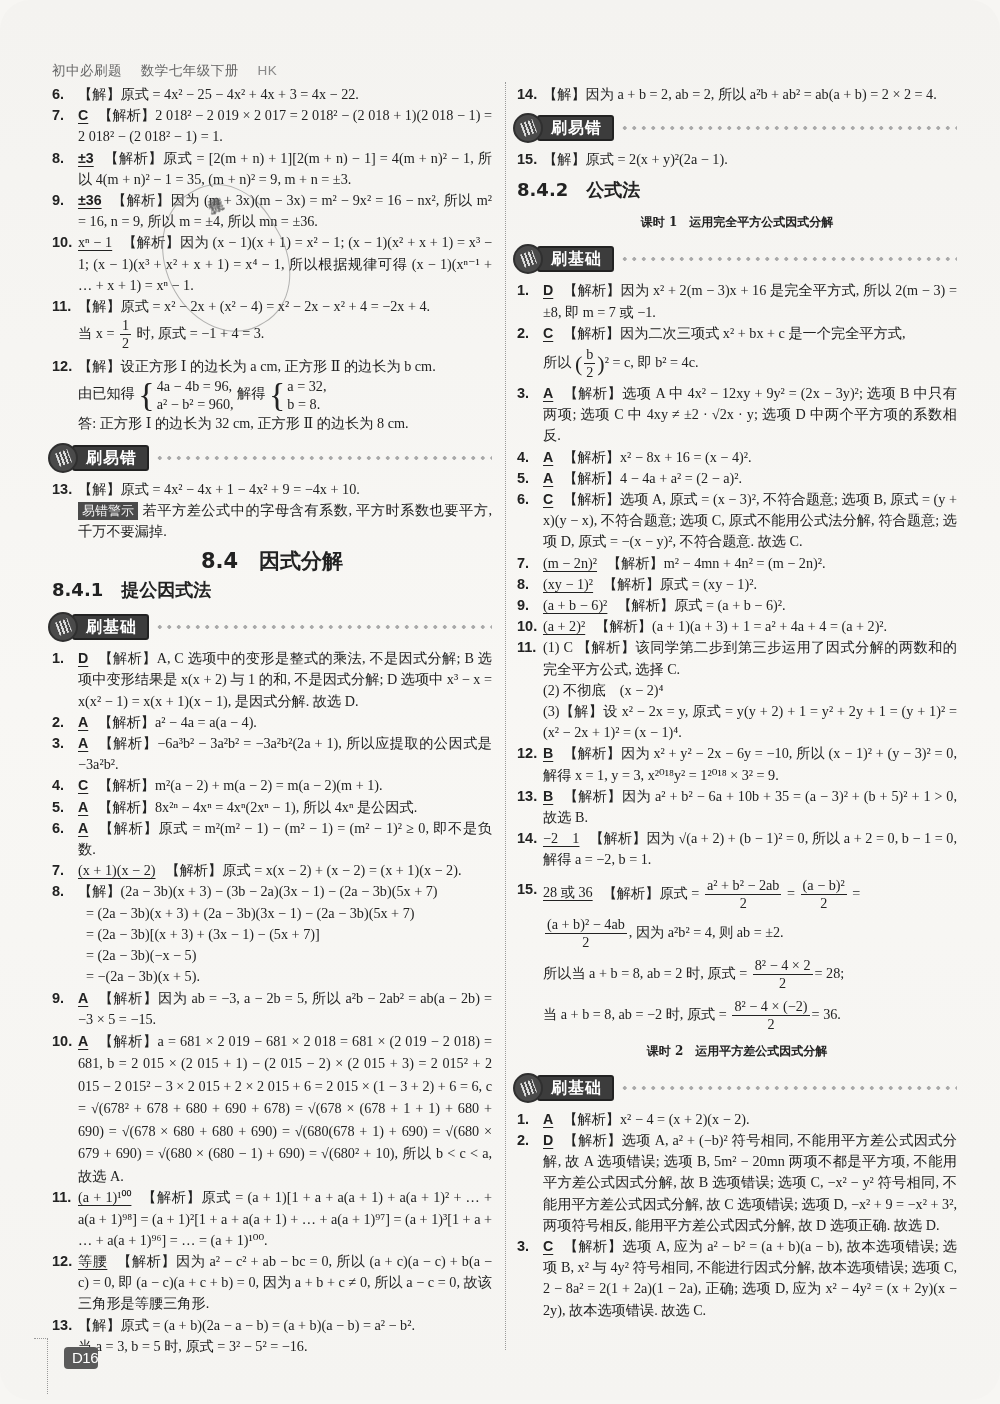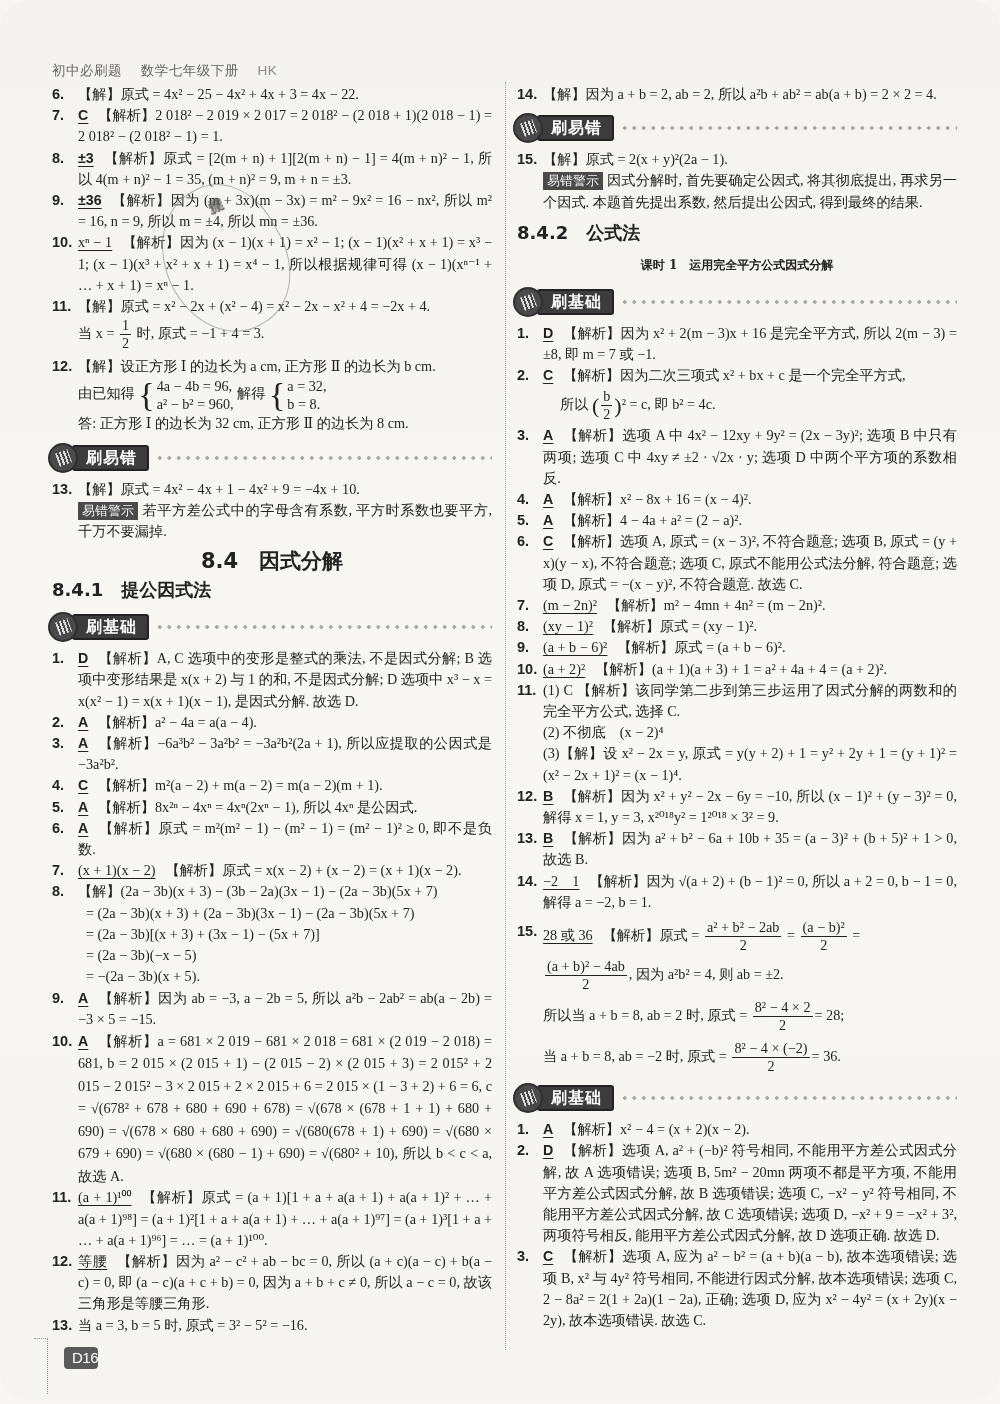--- a/index.html
+++ b/index.html
@@ -259,62 +259,60 @@
     <div class="item">
       <span class="num">11.</span>
       <span class="ans plain">(a + 1)¹⁰⁰</span><span>【解析】原式 = (a + 1)[1 + a + a(a + 1) + a(a + 1)² + … + a(a + 1)⁹⁸] = (a + 1)²[1 + a + a(a + 1) + … + a(a + 1)⁹⁷] = (a + 1)³[1 + a + … + a(a + 1)⁹⁶] = … = (a + 1)¹⁰⁰.</span>
     </div>
     <div class="item">
       <span class="num">12.</span>
       <span class="ans plain">等腰</span><span>【解析】因为 a² − c² + ab − bc = 0, 所以 (a + c)(a − c) + b(a − c) = 0, 即 (a − c)(a + c + b) = 0, 因为 a + b + c ≠ 0, 所以 a − c = 0, 故该三角形是等腰三角形.</span>
     </div>
     <div class="item">
       <span class="num">13.</span>
+      <span class="line">【解】原式 = (a + b)(2a − a − b) = (a + b)(a − b) = a² − b².</span>
       <span class="line">当 a = 3, b = 5 时, 原式 = 3² − 5² = −16.</span>
     </div>
   </div>
 
   <div class="col col-right">
 
     <div class="item">
       <span class="num">14.</span>
       <span>【解】因为 a + b = 2, ab = 2, 所以 a²b + ab² = ab(a + b) = 2 × 2 = 4.</span>
     </div>
 
     <div class="sec-banner">
       <span class="sec-icon"></span>
       <span class="sec-label">刷易错</span>
       <span class="sec-dots"></span>
     </div>
 
     <div class="item">
       <span class="num">15.</span>
       <span class="line">【解】原式 = 2(x + y)²(2a − 1).</span>
-      <span class="line">
-        <span class="warn-badge">易错警示</span><span>因式分解时, 首先要确定公因式, 将其彻底提出, 再求另一个因式. 本题首先提出系数, 然后提出公因式, 得到最终的结果.</span>
-      </span>
     </div>
 
     <div class="h-sub" style="margin-top:6px">8.4.2　公式法</div>
     <div class="h-lesson">课时 1　运用完全平方公式因式分解</div>
 
     <div class="sec-banner">
       <span class="sec-icon"></span>
       <span class="sec-label">刷基础</span>
       <span class="sec-dots"></span>
     </div>
 
     <div class="item">
       <span class="num">1.</span>
       <span class="ans">D</span><span>【解析】因为 x² + 2(m − 3)x + 16 是完全平方式, 所以 2(m − 3) = ±8, 即 m = 7 或 −1.</span>
     </div>
     <div class="item">
       <span class="num">2.</span>
       <span class="ans">C</span><span>【解析】因为二次三项式 x² + bx + c 是一个完全平方式,</span>
-      <span class="line" style="margin:2px 17px">
+      <span class="line" style="margin:2px 0">
         <span>所以</span>
         <span style="font-size:22px;vertical-align:middle">(</span><span class="frac">
             <span class="n">b</span>
             <span>2</span>
           </span><span style="font-size:22px;vertical-align:middle">)</span><span>² = c, 即 b² = 4c.</span>
       </span>
     </div>
     <div class="item">
       <span class="num">3.</span>
       <span class="ans">A</span><span>【解析】选项 A 中 4x² − 12xy + 9y² = (2x − 3y)²; 选项 B 中只有两项; 选项 C 中 4xy ≠ ±2 · √2x · y; 选项 D 中两个平方项的系数相反.</span>
@@ -393,20 +391,21 @@
       </span>
       <span class="line" style="margin-top:6px">
         <span>当 a + b = 8, ab = −2 时, 原式 =</span>
         <span class="frac">
             <span class="n">8² − 4 × (−2)</span>
             <span>2</span>
           </span><span>= 36.</span>
       </span>
     </div>
 
+    <div class="h-lesson">课时 2　运用平方差公式因式分解</div>
 
     <div class="sec-banner">
       <span class="sec-icon"></span>
       <span class="sec-label">刷基础</span>
       <span class="sec-dots"></span>
     </div>
 
     <div class="item">
       <span class="num">1.</span>
       <span class="ans">A</span><span>【解析】x² − 4 = (x + 2)(x − 2).</span>

